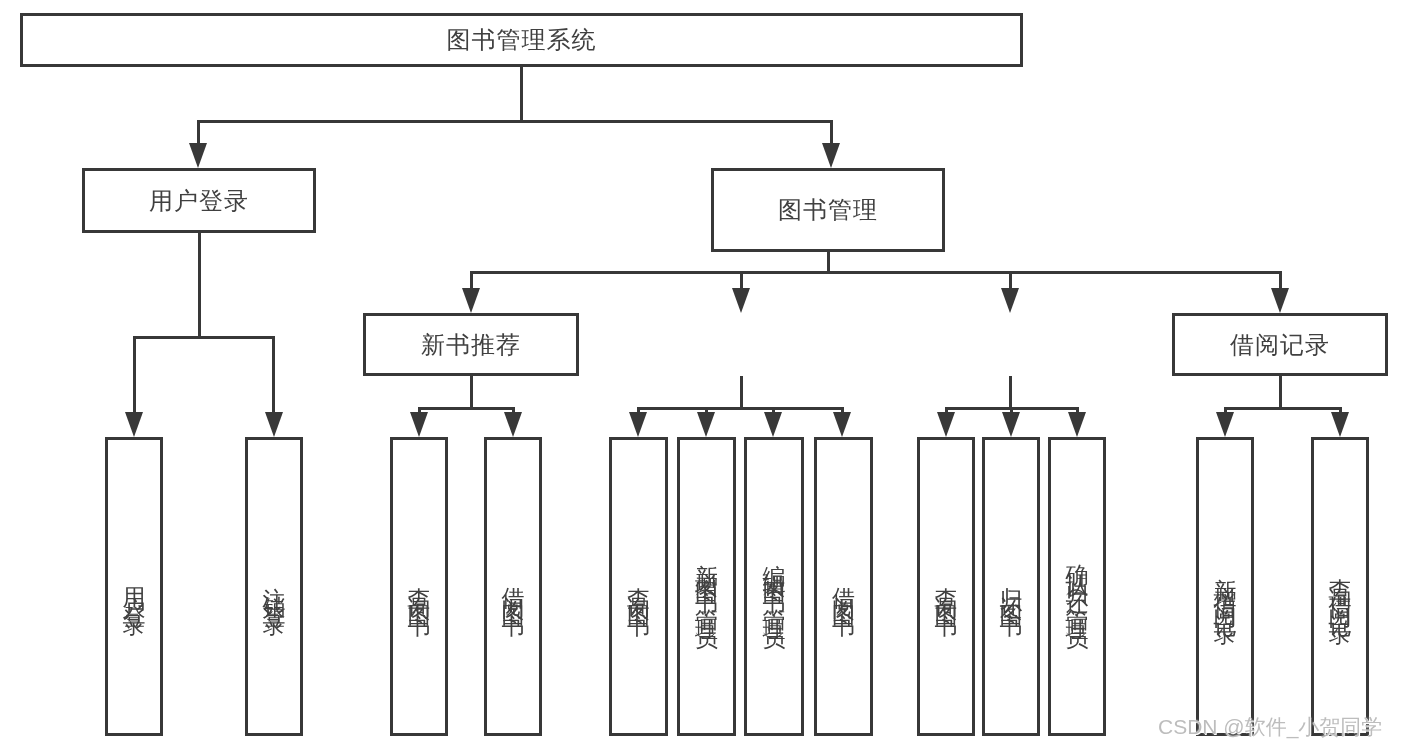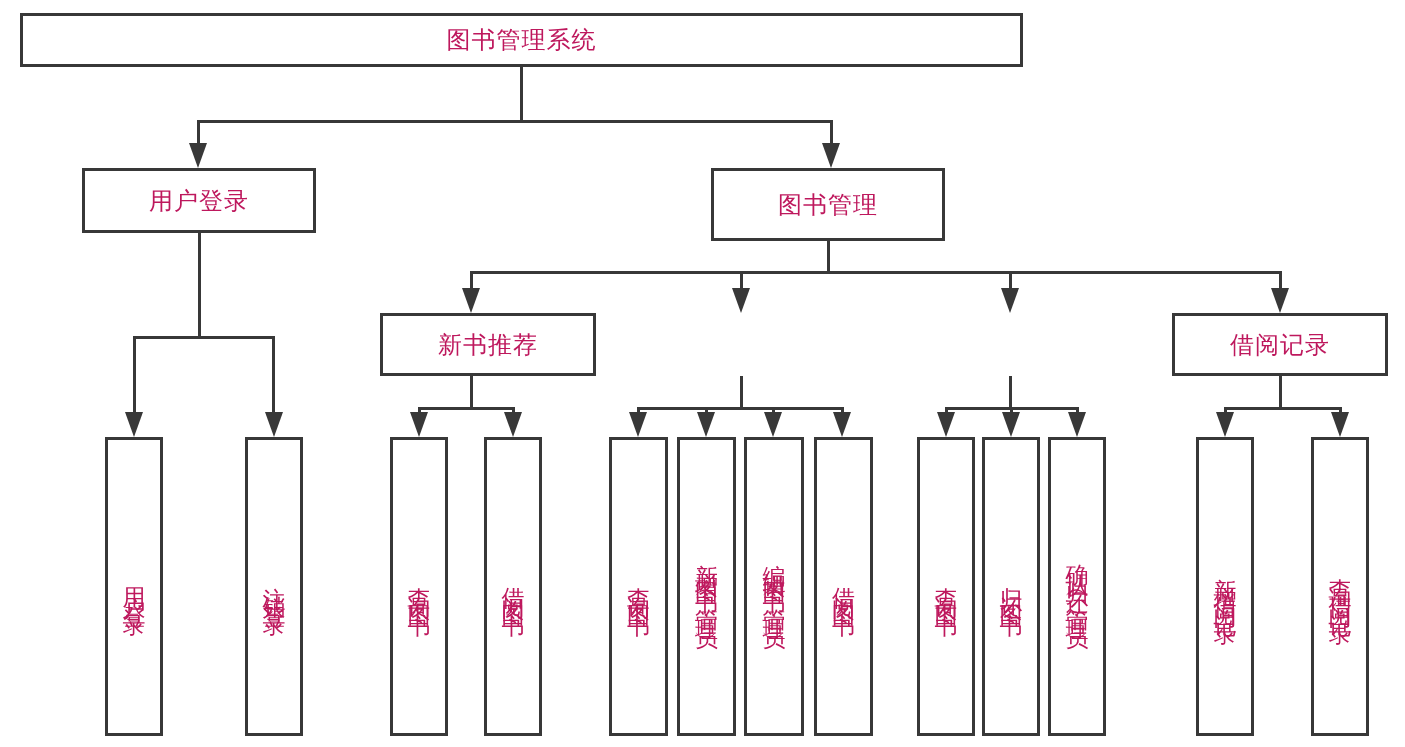--- a/index.html
+++ b/index.html
@@ -7,21 +7,21 @@
   body { font-family:"Liberation Sans","DejaVu Sans",sans-serif; }
   .canvas {
     position:relative; width:1405px; height:747px;
     background:#ffffff; overflow:hidden;
   }
   .box {
     position:absolute;
     border:3px solid #383838;
     background:#ffffff;
     display:flex; align-items:center; justify-content:center;
-    color:#be185d; font-size:24px;
+    color:#404040; font-size:24px;
     letter-spacing:1px;
     z-index:2;
   }
   .vbox span {
     writing-mode:vertical-rl;
     text-orientation:mixed;
     font-size:23px;
     letter-spacing:9px;
     line-height:1;
     white-space:nowrap;
@@ -54,21 +54,21 @@
   <div class="vl" style="left:520px;top:67px;height:54px"></div>
   <div class="hl" style="left:197px;top:120px;width:636px"></div>
   <div class="vl" style="left:197px;top:120px;height:30px"></div>
   <div class="ar" style="left:189px;top:143px"></div>
   <div class="vl" style="left:830px;top:120px;height:30px"></div>
   <div class="ar" style="left:822px;top:143px"></div>
 
   <div class="box" style="left:82px;top:168px;width:234px;height:65px">
     <span>用户登录</span>
   </div>
-  <div class="box" style="left:711px;top:168px;width:234px;height:73px">
+  <div class="box" style="left:711px;top:168px;width:234px;height:84px">
     <span>图书管理</span>
   </div>
 
   <div class="vl" style="left:198px;top:233px;height:105px"></div>
   <div class="hl" style="left:133px;top:336px;width:142px"></div>
   <div class="vl" style="left:133px;top:336px;height:82px"></div>
   <div class="ar" style="left:125px;top:412px"></div>
   <div class="vl" style="left:272px;top:336px;height:82px"></div>
   <div class="ar" style="left:265px;top:412px"></div>
 
@@ -76,21 +76,21 @@
   <div class="hl" style="left:470px;top:271px;width:811px"></div>
   <div class="vl" style="left:470px;top:271px;height:22px"></div>
   <div class="ar" style="left:462px;top:288px"></div>
   <div class="vl" style="left:740px;top:271px;height:22px"></div>
   <div class="ar" style="left:732px;top:288px"></div>
   <div class="vl" style="left:1009px;top:271px;height:22px"></div>
   <div class="ar" style="left:1001px;top:288px"></div>
   <div class="vl" style="left:1279px;top:271px;height:22px"></div>
   <div class="ar" style="left:1271px;top:288px"></div>
 
-  <div class="box" style="left:380px;top:313px;width:216px;height:63px">
+  <div class="box" style="left:363px;top:313px;width:216px;height:63px">
     <span>新书推荐</span>
   </div>
   <div class="box" style="left:1172px;top:313px;width:216px;height:63px">
     <span>借阅记录</span>
   </div>
 
   <div class="vl" style="left:470px;top:376px;height:34px"></div>
   <div class="hl" style="left:418px;top:407px;width:97px"></div>
   <div class="vl" style="left:418px;top:407px;height:12px"></div>
   <div class="ar" style="left:410px;top:412px"></div>
@@ -161,14 +161,15 @@
     <span>确认归还（管理员）</span>
   </div>
 
   <div class="box vbox" style="left:1196px;top:437px;width:58px;height:299px">
     <span>新增借阅记录</span>
   </div>
   <div class="box vbox" style="left:1311px;top:437px;width:58px;height:299px">
     <span>查询借阅记录</span>
   </div>
 
+  <div class="watermark">CSDN @软件_小贺同学</div>
 
 </div>
 
 </body></html>

